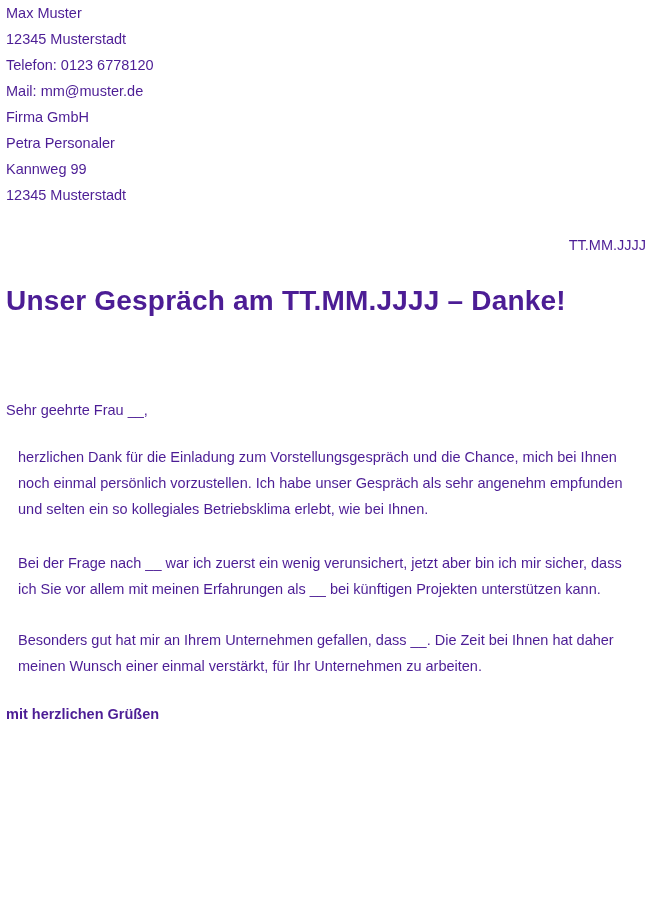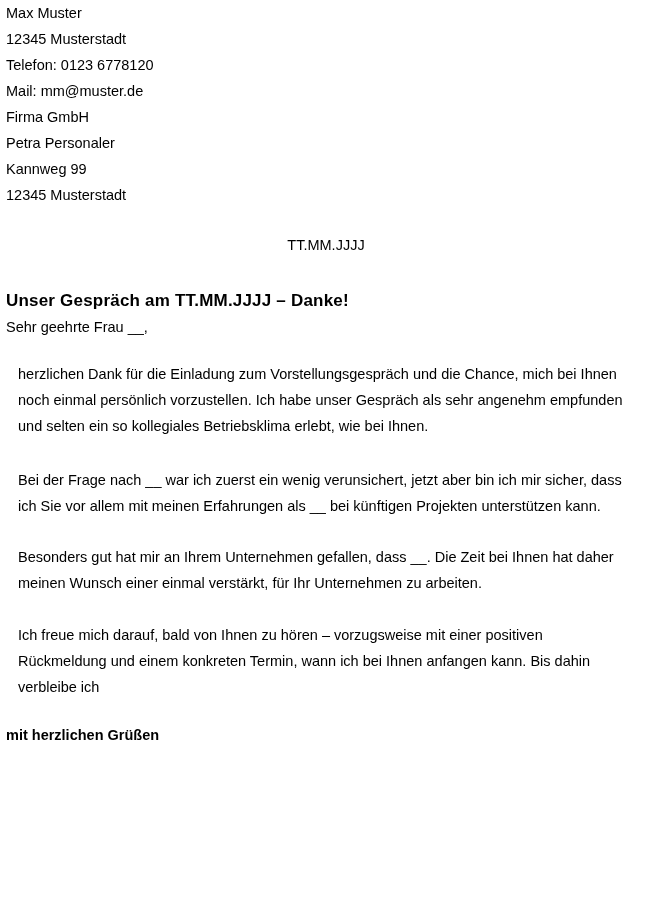--- a/index.html
+++ b/index.html
@@ -6,44 +6,45 @@
     margin: 0;
     padding: 0;
     background: #ffffff;
   }
   .page {
     position: relative;
     width: 652px;
     height: 922px;
     overflow: hidden;
     background: #ffffff;
-    color: #000000;
+    color: #4c1d95;
     font-family: "Liberation Sans", "DejaVu Sans", sans-serif;
     font-size: 14.5px;
     line-height: 26px;
     box-sizing: border-box;
     padding: 0 6px 16px 6px;
   }
   .sender {
     margin: 0;
   }
   .recipient {
   }
   .date-line {
     margin-top: 24px;
-    text-align: center;
+    text-align: right;
   }
   .subject {
     margin: 30px 0 0 0;
-    font-size: 17px;
+    font-size: 28px;
     font-weight: bold;
     line-height: 26px;
     letter-spacing: 0.2px;
   }
   .salutation {
+    margin-top: 83px;
   }
   .para {
     margin: 12px;
   }
   .para-1 { margin-top: 21px; }
   .para-2 { margin-top: 28px; }
   .para-3 { margin-top: 25px; }
   .para-4 { margin-top: 26px; }
   .closing {
     margin-top: 22px;
@@ -71,17 +72,16 @@
 
   <div class="date-line">TT.MM.JJJJ</div>
 
   <h1 class="subject">Unser Gespräch am TT.MM.JJJJ – Danke!</h1>
 
   <div class="salutation">Sehr geehrte Frau __,</div>
 
   <p class="para para-1">herzlichen Dank für die Einladung zum Vorstellungsgespräch und die Chance, mich bei Ihnen noch einmal persönlich vorzustellen. Ich habe unser Gespräch als sehr angenehm empfunden und selten ein so kollegiales Betriebsklima erlebt, wie bei Ihnen.</p>
   <p class="para para-2">Bei der Frage nach __ war ich zuerst ein wenig verunsichert, jetzt aber bin ich mir sicher, dass ich Sie vor allem mit meinen Erfahrungen als __ bei künftigen Projekten unterstützen kann.</p>
   <p class="para para-3">Besonders gut hat mir an Ihrem Unternehmen gefallen, dass __. Die Zeit bei Ihnen hat daher meinen Wunsch einer einmal verstärkt, für Ihr Unternehmen zu arbeiten.</p>
-  <p class="para para-4">Ich freue mich darauf, bald von Ihnen zu hören – vorzugsweise mit einer positiven Rückmeldung und einem konkreten Termin, wann ich bei Ihnen anfangen kann. Bis dahin verbleibe ich</p>
 
   <div class="closing">mit herzlichen Grüßen</div>
 
 </div>
 
 </body></html>

